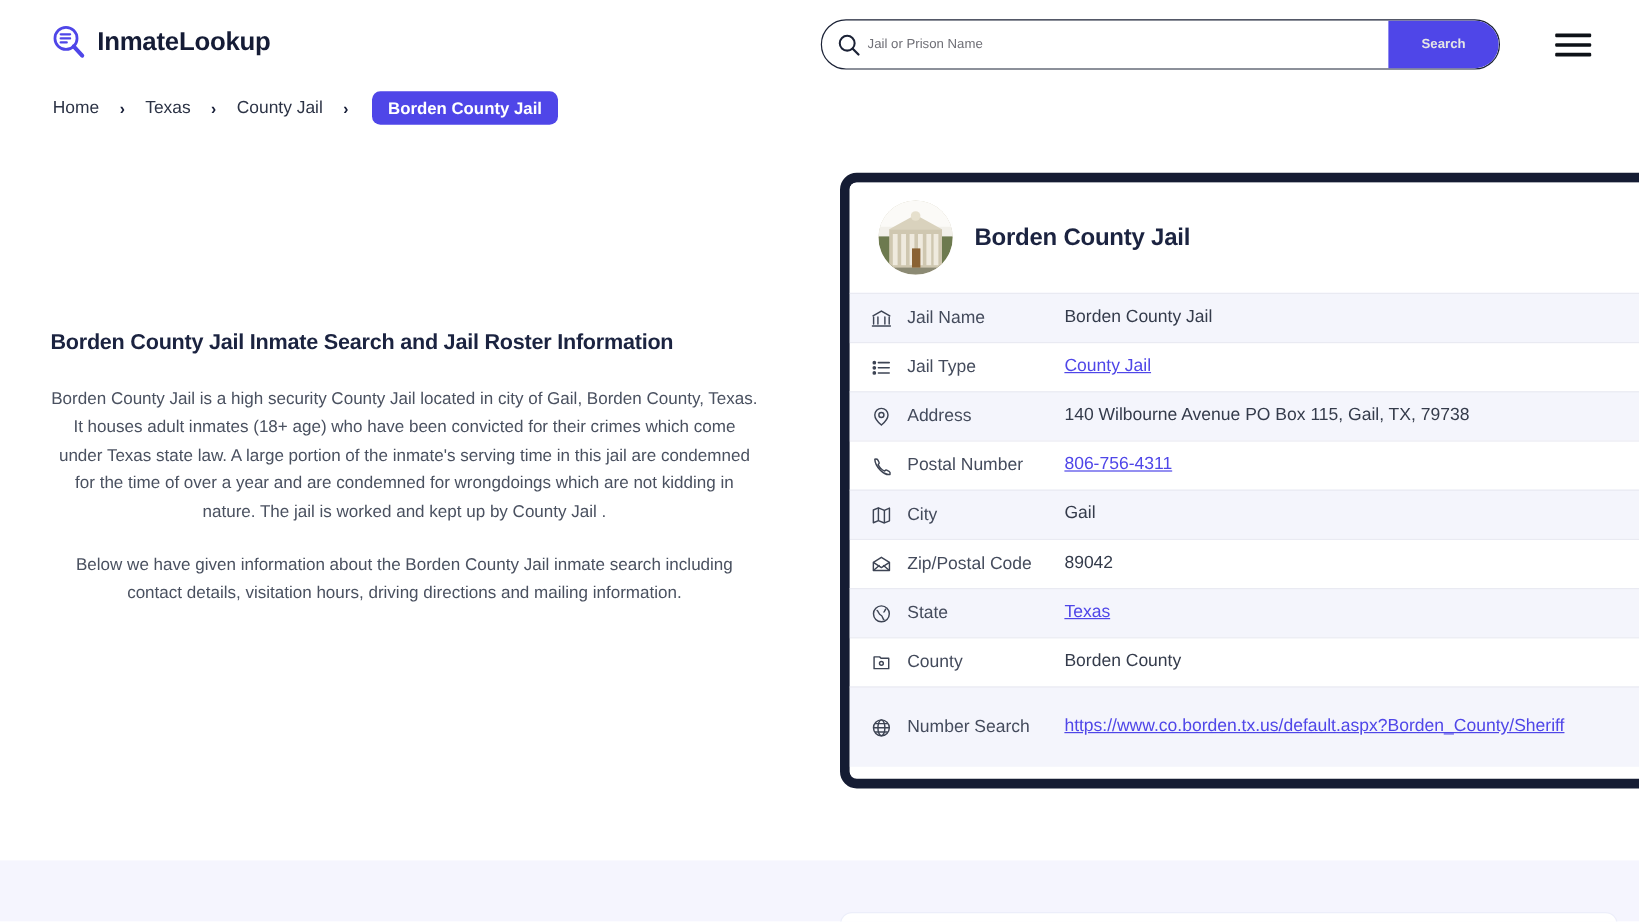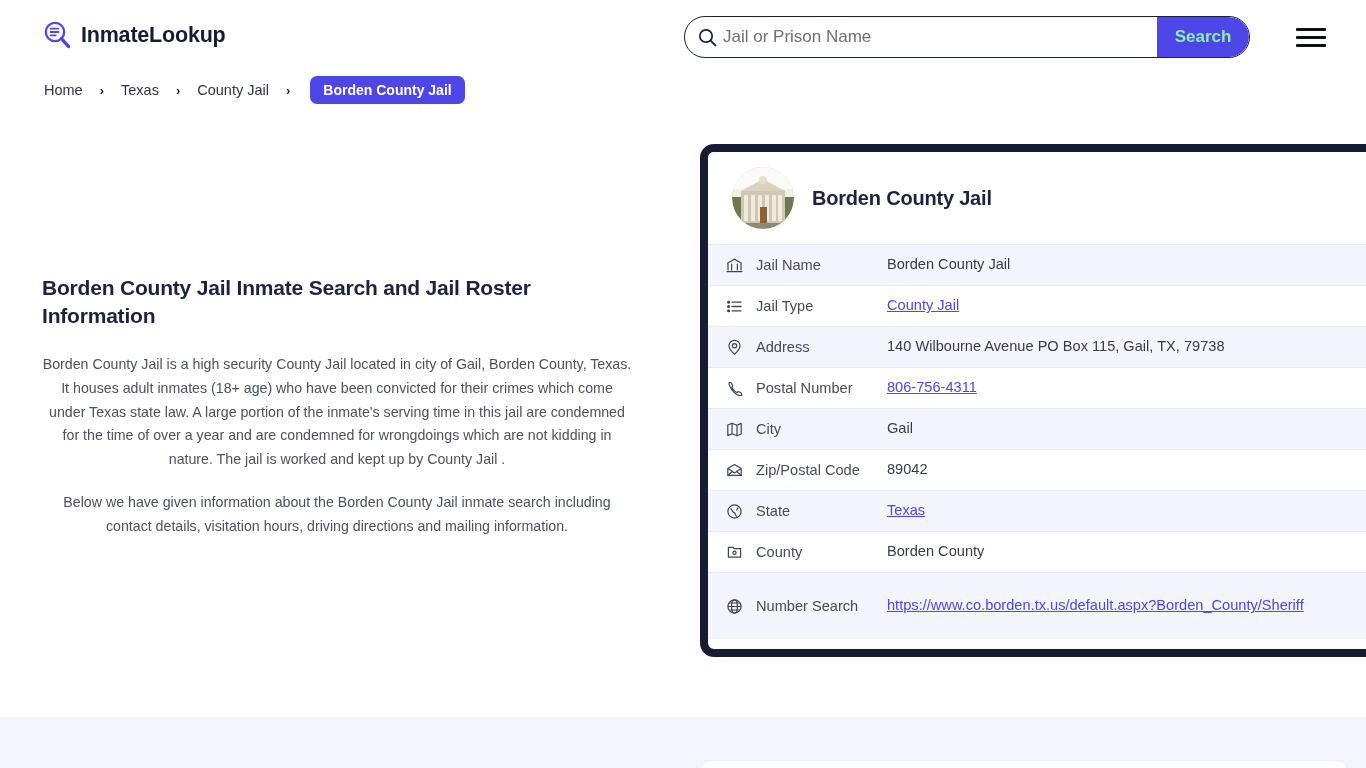--- a/index.html
+++ b/index.html
@@ -37,28 +37,28 @@
     display: flex; align-items: center;
     overflow: hidden;
   }
   .search-icon-wrap {
     width: 38px; display: flex; align-items: center; justify-content: center;
     padding-left: 6px;
   }
   .search-input {
     flex: 1; height: 100%; border: 0; outline: none;
     font-family: "Liberation Sans", sans-serif;
-    font-size: 17px; color: #2b2b2b; background: transparent;
+    font-size: 11px; color: #2b2b2b; background: transparent;
   }
   .search-input::placeholder { color: #6f6f76; }
   .search-btn {
     width: 92px; height: 100%; border: 0; cursor: pointer;
-    background: #4f46e8; color: #86efac;
+    background: #4f46e8; color: #e5e5e5;
     font-family: "Liberation Sans", sans-serif;
-    font-size: 17px; font-weight: 700;
+    font-size: 11px; font-weight: 700;
     border-radius: 0 21px 21px 0;
   }
 
   .hamburger {
     position: absolute; left: 1296px; top: 24px;
     width: 32px; height: 26px; cursor: pointer;
     display: flex; flex-direction: column; justify-content: center; gap: 5px;
   }
   .hamburger span { display: block; width: 30px; height: 3px; background: #0d1117; border-radius: 1px; }
 
@@ -79,21 +79,21 @@
   .crumb-current {
     background: #4f46e8; color: #ffffff;
     font-weight: 700; font-size: 14px;
     padding: 6px 13px; border-radius: 7px; margin-left: 5px;
     white-space: nowrap;
   }
 
   
   .left-col { position: absolute; left: 42px; top: 274px; width: 590px; }
   .page-title {
-    font-size: 21px; font-weight: 700; color: #1b2340;
+    font-size: 18px; font-weight: 700; color: #1b2340;
     line-height: 1.32; letter-spacing: -0.2px;
     margin-bottom: 24px;
   }
   .para {
     font-size: 14.2px; color: #4a5160; line-height: 1.66;
     margin-bottom: 20px;
     text-align: center;
   }
 
   

